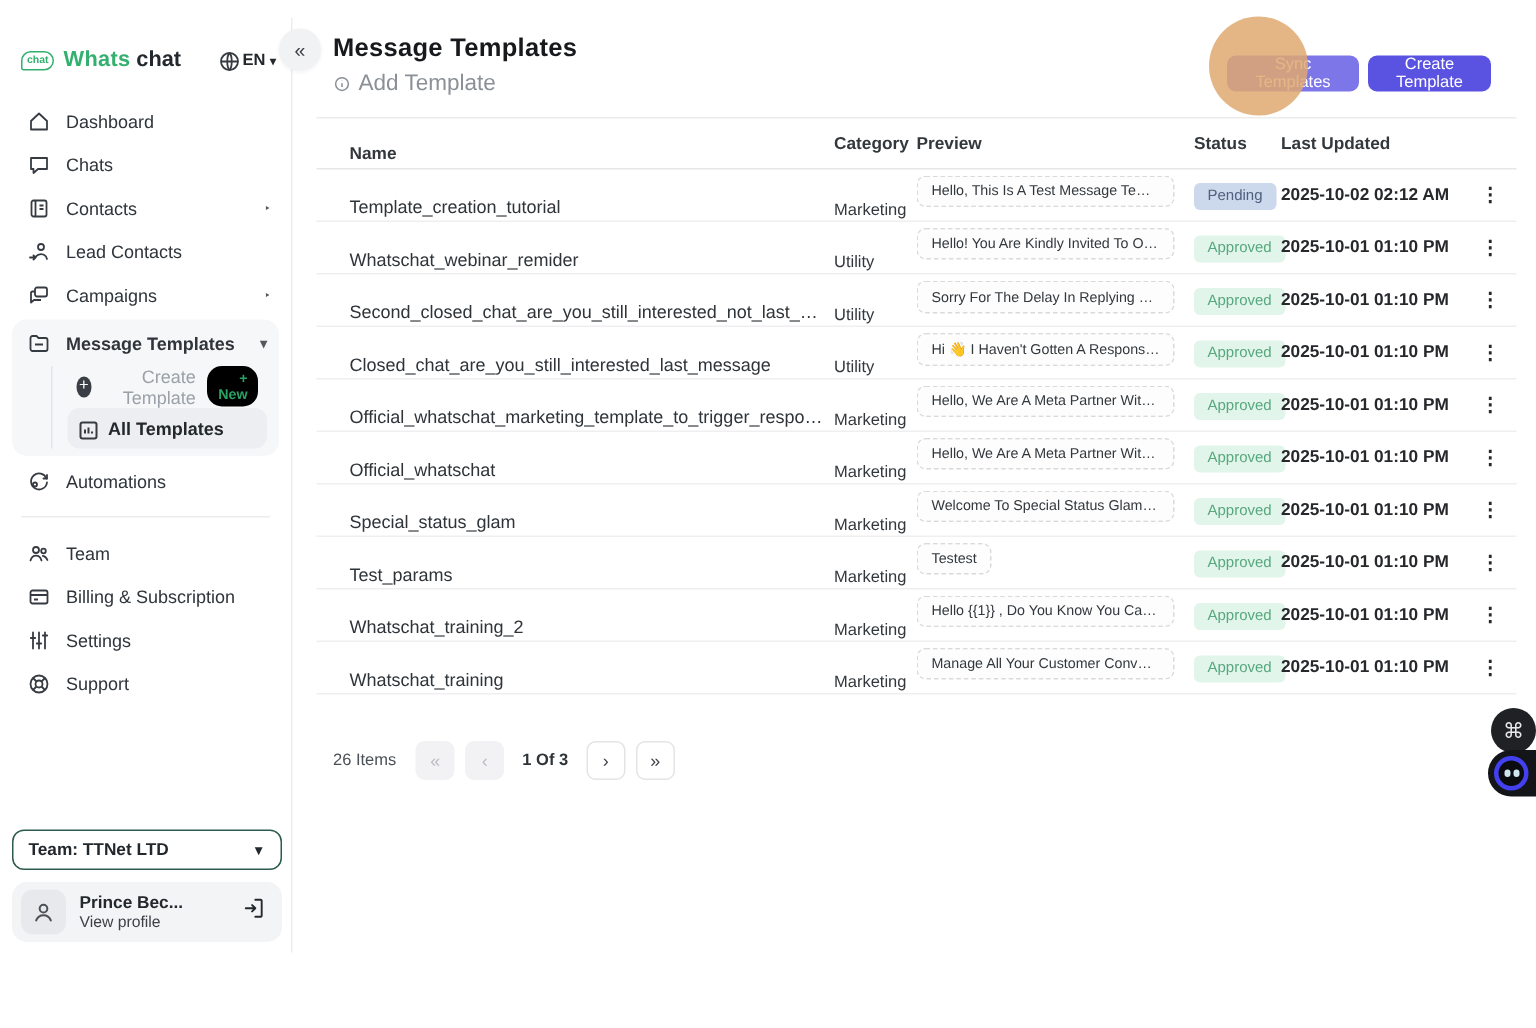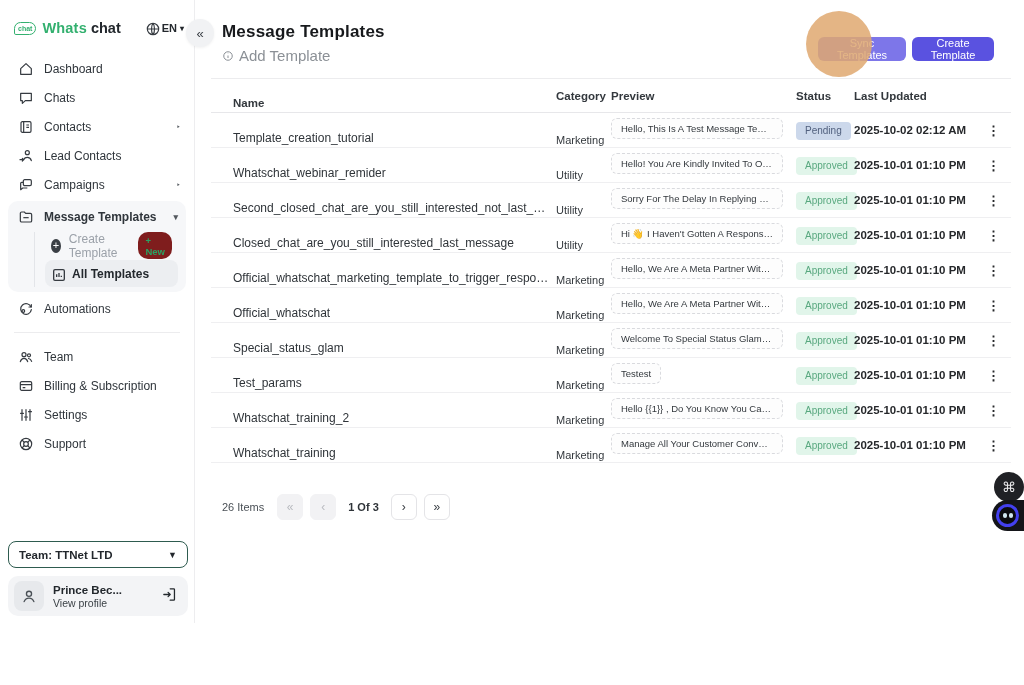--- a/index.html
+++ b/index.html
@@ -1,41 +1,41 @@
 <!DOCTYPE html>
 <html><head>
 <meta charset="utf-8">
 <style>
   * { margin:0; padding:0; box-sizing:border-box; }
   html,body { width:1024px; height:685px; overflow:hidden; }
   body { font-family:"Liberation Sans", sans-serif; background:#ffffff; position:relative; color:#2f3439; }
 
   
-  .sidebar { position:absolute; left:0; top:0; width:195px; height:623px; background:#fff; border-right:1px solid #ededef; }
+  .sidebar { position:absolute; left:0; top:12px; width:195px; height:623px; background:#fff; border-right:1px solid #ededef; }
   .logo-row { display:flex; align-items:center; padding:20px 10px 14px 14px; gap:4px; }
   .logo-bubble { display:inline-flex; align-items:center; justify-content:center; border:1.5px solid #33b06f; color:#33b06f; font-size:7px; font-weight:bold; border-radius:7px 7px 7px 2px; padding:2px 3px; margin-right:2px; }
   .logo-word1 { color:#33b06f; font-weight:bold; font-size:14.5px; letter-spacing:.2px; }
   .logo-word2 { color:#23282d; font-weight:bold; font-size:14.5px; }
   .lang { display:flex; align-items:center; gap:3px; margin-left:auto; font-size:11px; font-weight:bold; color:#23282d; cursor:pointer; }
   .collapse-btn { position:absolute; left:186px; top:19px; width:28px; height:28px; border-radius:50%; background:#f1f2f4; display:flex; align-items:center; justify-content:center; font-size:13px; color:#3a3f45; cursor:pointer; z-index:5; box-shadow:0 1px 3px rgba(0,0,0,.06); }
 
-  .nav { padding:4px 0 0 0; }
+  .nav { padding:4px 0 0 0;text-align:right; }
   .nav-item { display:flex; align-items:center; gap:10px; height:29px; padding:0 14px 0 18px; font-size:12px; font-weight:500; color:#2f353b; cursor:pointer; }
   .nav-item .arrow { margin-left:auto; font-size:9px; color:#53585e; }
   .icon16 { width:16px; height:16px; flex:0 0 16px; color:#363b41; }
   .icon16 svg { width:16px; height:16px; display:block; }
 
   .nav-group { background:#f6f7f9; border-radius:10px; margin:2px 8px; padding:1px 0 4px 0; }
   .nav-group .nav-item { padding-left:10px; padding-right:8px; }
   .subnav { margin-left:26px; border-left:1px solid #e3e5e9; }
   .sub-item { display:flex; align-items:center; gap:8px; height:27px; margin:1px 8px 1px 10px; padding:0 6px; font-size:12px; border-radius:8px; cursor:pointer; }
   .sub-item.muted { color:#9ba1a9; font-weight:500; }
   .sub-item.active { background:#eceef1; color:#23282d; font-weight:bold; }
   .plus-circle { width:14px; height:14px; border-radius:50%; background:#3a3f45; color:#fff; display:inline-flex; align-items:center; justify-content:center; font-size:11px; line-height:1; }
-  .new-badge { margin-left:auto; background:#7f1d1d; color:#2aa263; font-size:9.5px; font-weight:bold; padding:2.5px 7px; border-radius:10px; }
+  .new-badge { margin-left:auto; background:#000000; color:#2aa263; font-size:9.5px; font-weight:bold; padding:2.5px 7px; border-radius:10px; }
   .divider { height:1px; background:#ececee; margin:9px 14px; }
 
   .sidebar-bottom { position:absolute; left:8px; right:6px; bottom:7px; }
   .team-select { display:flex; align-items:center; justify-content:space-between; border:1.6px solid #2e5b4f; border-radius:8px; height:27px; padding:0 10px; font-size:11.5px; font-weight:bold; color:#23282d; cursor:pointer; background:#fff; }
   .team-caret { font-size:9px; color:#23282d; }
   .profile-card { display:flex; align-items:center; gap:9px; background:#f3f4f6; border-radius:10px; margin-top:8px; padding:5px 10px 5px 6px; cursor:pointer; }
   .avatar { width:30px; height:30px; border-radius:8px; background:#e7e9ec; display:flex; align-items:center; justify-content:center; color:#4a5056; }
   .avatar svg { width:18px; height:18px; }
   .profile-name { font-size:11.5px; font-weight:bold; color:#23282d; }
   .profile-view { font-size:10.5px; color:#3c4247; margin-top:1px; }

